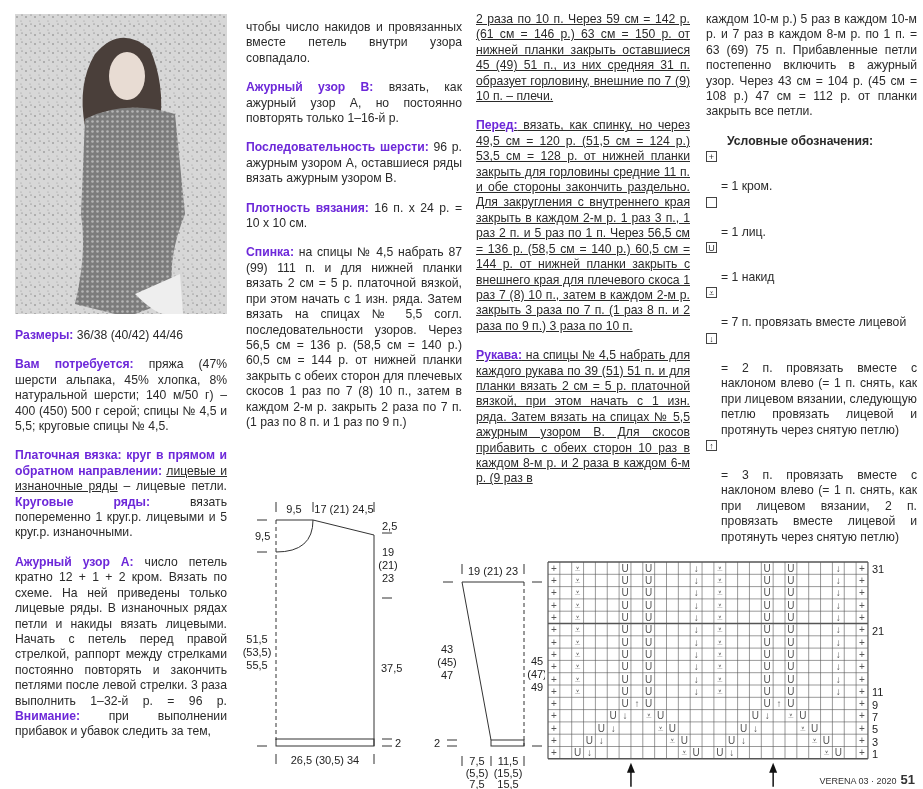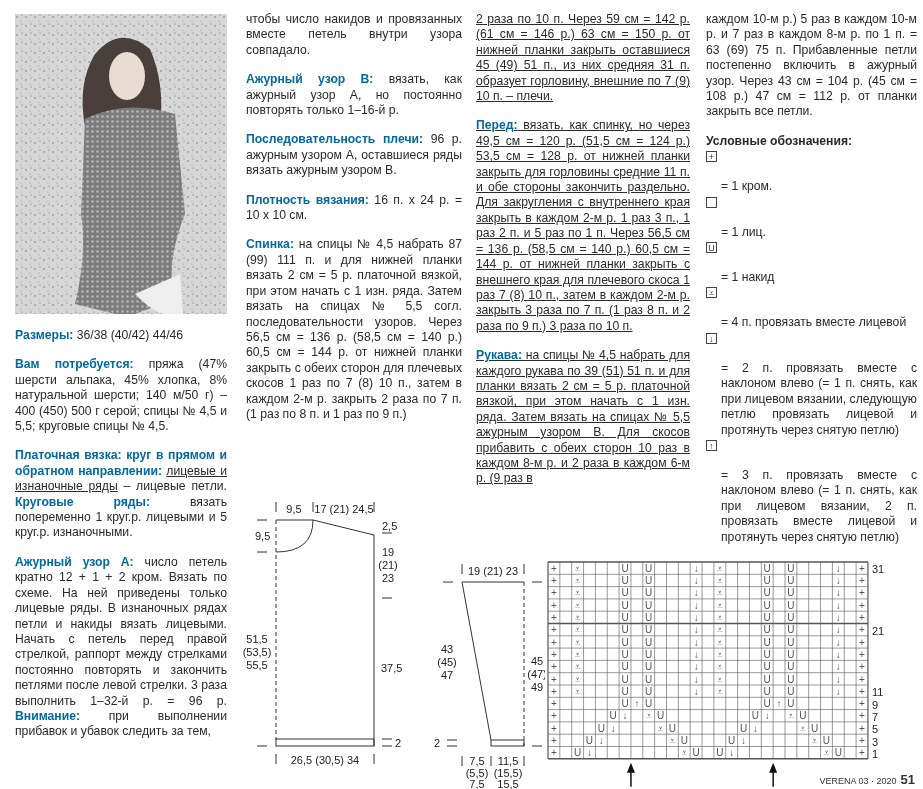--- a/index.html
+++ b/index.html
@@ -1,20 +1,20 @@
 <!DOCTYPE html>
 <html><head>
 <meta charset="utf-8">
 <style>
   html, body { margin:0; padding:0; background:#ffffff; }
   body { width:923px; height:789px; position:relative; overflow:hidden;
          font-family:"Liberation Sans", sans-serif; color:#2a2a2a; }
   .col { position:absolute; font-size:12.2px; line-height:15.4px; text-align:justify; }
   .col p { margin:0 0 14px 0; }
-  .col b { font-weight:bold; color:#0369a1; }
+  .col b { font-weight:bold; color:#6d28d9; }
   .u { text-decoration:underline; }
   #photo { position:absolute; left:15px; top:14px; width:212px; height:300px;
            background:linear-gradient(160deg,#d9d9d9,#bdbdbd 40%,#e6e6e6); overflow:hidden; }
   .legend-line { display:flex; align-items:flex-start; gap:4px; margin:0; line-height:15.4px; text-align:left; }
   .legend-line .sym { flex:0 0 auto; width:11px; height:11px; border:1px solid #444; margin-top:2px;
            font-size:9px; line-height:11px; text-align:center; color:#333; box-sizing:border-box; }
   .legend-line .txt { flex:1 1 auto; text-align:justify;margin-top:30px; }
   svg text { font-family:"Liberation Sans", sans-serif; }
   #footer { position:absolute; right:8px; bottom:2px; font-size:9px; color:#333; }
   #footer .pg { font-size:13px; font-weight:bold; margin-left:4px; }
@@ -44,54 +44,54 @@
   </svg>
 </div>
 
 <div class="col" style="left:15px; top:328px; width:212px;">
   <p><b>Размеры:</b><span> 36/38 (40/42) 44/46</span></p>
   <p><b>Вам потребуется:</b><span> пряжа (47% шерсти альпака, 45% хлопка, 8% натуральной шерсти; 140 м/50 г) – 400 (450) 500 г серой; спицы № 4,5 и 5,5; круговые спицы № 4,5.</span></p>
   <p><b>Платочная вязка: круг в прямом и обратном направлении:</b> <span class="u">лицевые и изнаночные ряды</span><span> – лицевые петли. </span><b>Круговые ряды:</b><span> вязать попеременно 1 круг.р. лицевыми и 5 круг.р. изнаночными.</span></p>
   <p><b>Ажурный узор А:</b><span> число петель кратно 12 + 1 + 2 кром. Вязать по схеме. На ней приведены только лицевые ряды. В изнаночных рядах петли и накиды вязать лицевыми. Начать с петель перед правой стрелкой, раппорт между стрелками постоянно повторять и закончить петлями после левой стрелки. 3 раза выполнить 1–32-й р. = 96 р. </span><b>Внимание:</b><span> при выполнении прибавок и убавок следить за тем,</span></p>
 </div>
 
-<div class="col" style="left:246px; top:12px; width:216px;">
+<div class="col" style="left:246px; top:20px; width:216px;">
   <p>чтобы число накидов и провязанных вместе петель внутри узора совпадало.</p>
   <p><b>Ажурный узор В:</b><span> вязать, как ажурный узор А, но постоянно повторять только 1–16-й р.</span></p>
-  <p><b>Последовательность плечи:</b><span> 96 р. ажурным узором А, оставшиеся ряды вязать ажурным узором В.</span></p>
+  <p><b>Последовательность шерсти:</b><span> 96 р. ажурным узором А, оставшиеся ряды вязать ажурным узором В.</span></p>
   <p><b>Плотность вязания:</b><span> 16 п. х 24 р. = 10 х 10 см.</span></p>
   <p><b>Спинка:</b><span> на спицы № 4,5 набрать 87 (99) 111 п. и для нижней планки вязать 2 см = 5 р. платочной вязкой, при этом начать с 1 изн. ряда. Затем вязать на спицах № 5,5 согл. последовательности узоров. Через 56,5 см = 136 р. (58,5 см = 140 р.) 60,5 см = 144 р. от нижней планки закрыть с обеих сторон для плечевых скосов 1 раз по 7 (8) 10 п., затем в каждом 2-м р. закрыть 2 раза по 7 п. (1 раз по 8 п. и 1 раз по 9 п.)</span></p>
 </div>
 
 <div class="col" style="left:476px; top:12px; width:214px;text-decoration:underline;">
   <p>2 раза по 10 п. Через 59 см = 142 р. (61 см = 146 р.) 63 см = 150 р. от нижней планки закрыть оставшиеся 45 (49) 51 п., из них средняя 31 п. образует горловину, внешние по 7 (9) 10 п. – плечи.</p>
   <p><b>Перед:</b><span> вязать, как спинку, но через 49,5 см = 120 р. (51,5 см = 124 р.) 53,5 см = 128 р. от нижней планки закрыть для горловины средние 11 п. и обе стороны закончить раздельно. Для закругления с внутреннего края закрыть в каждом 2-м р. 1 раз 3 п., 1 раз 2 п. и 5 раз по 1 п. Через 56,5 см = 136 р. (58,5 см = 140 р.) 60,5 см = 144 р. от нижней планки закрыть с внешнего края для плечевого скоса 1 раз 7 (8) 10 п., затем в каждом 2-м р. закрыть 3 раза по 7 п. (1 раз 8 п. и 2 раза по 9 п.) 3 раза по 10 п.</span></p>
   <p><b>Рукава:</b><span> на спицы № 4,5 набрать для каждого рукава по 39 (51) 51 п. и для планки вязать 2 см = 5 р. платочной вязкой, при этом начать с 1 изн. ряда. Затем вязать на спицах № 5,5 ажурным узором В. Для скосов прибавить с обеих сторон 10 раз в каждом 8-м р. и 2 раза в каждом 6-м р. (9 раз в</span></p>
 </div>
 
 <div class="col" style="left:706px; top:12px; width:211px;">
   <p>каждом 10-м р.) 5 раз в каждом 10-м р. и 7 раз в каждом 8-м р. по 1 п. = 63 (69) 75 п. Прибавленные петли постепенно включить в ажурный узор. Через 43 см = 104 р. (45 см = 108 р.) 47 см = 112 р. от планки закрыть все петли.</p>
   <div>
-    <div style="font-weight:bold;">Условные обозначения:</div>
+    <div style="font-weight:bold;margin-left:21px;">Условные обозначения:</div>
     <div id="legend-list">
         <div class="legend-line">
           <span class="sym">+</span>
           <span class="txt">= 1 кром.</span>
         </div>
         <div class="legend-line">
           <span class="sym"></span>
           <span class="txt">= 1 лиц.</span>
         </div>
         <div class="legend-line">
           <span class="sym">U</span>
           <span class="txt">= 1 накид</span>
         </div>
         <div class="legend-line">
           <span class="sym">⩡</span>
-          <span class="txt">= 4 п. провязать вместе лицевой</span>
+          <span class="txt">= 7 п. провязать вместе лицевой</span>
         </div>
         <div class="legend-line">
           <span class="sym">↓</span>
           <span class="txt">= 2 п. провязать вместе с наклоном влево (= 1 п. снять, как при лицевом вязании, следующую петлю провязать лицевой и протянуть через снятую петлю)</span>
         </div>
         <div class="legend-line">
           <span class="sym">↑</span>
           <span class="txt">= 3 п. провязать вместе с наклоном влево (= 1 п. снять, как при лицевом вязании, 2 п. провязать вместе лицевой и протянуть через снятую петлю)</span>
         </div>
       </div>

